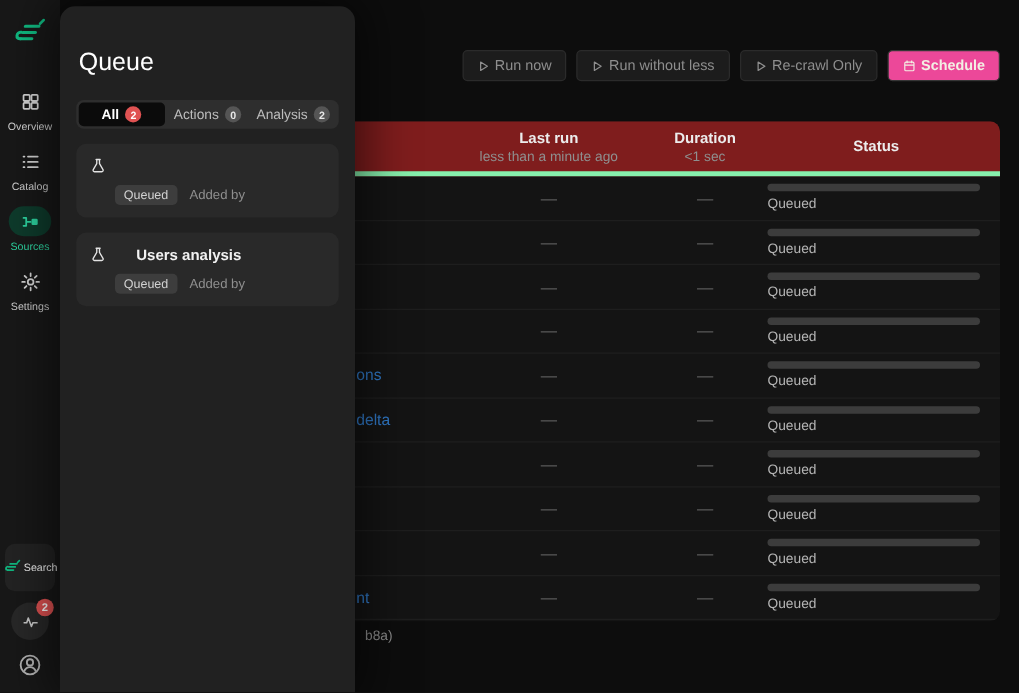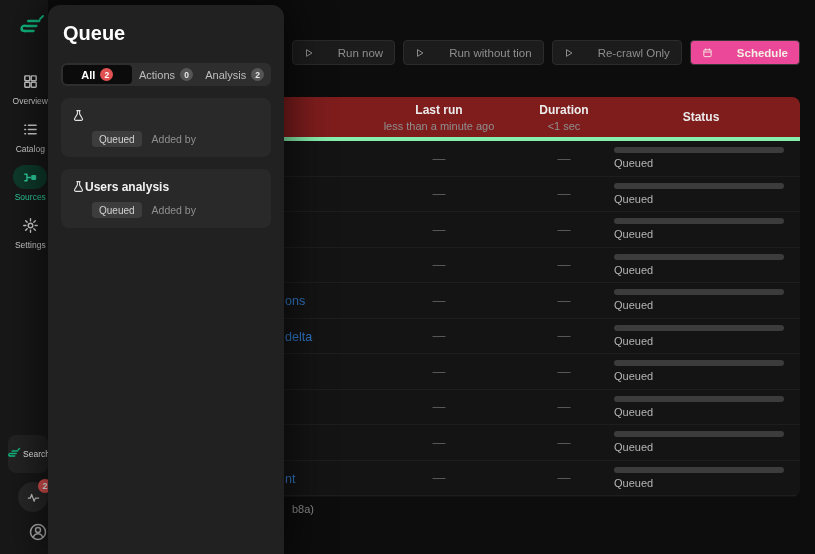--- a/index.html
+++ b/index.html
@@ -8,21 +8,21 @@
     position:relative; overflow:hidden;
     background:#0d0d0d;
     font-family:"Liberation Sans", sans-serif;
     color:#e8e8e8;
   }
   svg { display:block; }
 
   
   .sidebar {
     position:absolute; left:0; top:0; bottom:0; width:48px;
-    background:#181818; display:flex; flex-direction:column; align-items:flex-end;
+    background:#181818; display:flex; flex-direction:column; align-items:center;
     z-index:2;
   }
   .logo { margin-top:11px; }
   .nav { margin-top:26px; display:flex; flex-direction:column; align-items:center; }
   .nav-item { display:flex; flex-direction:column; align-items:center; gap:3px; margin-bottom:11px; cursor:pointer; }
   .nav-item .nav-label { font-size:8.5px; color:#cfcfcf; }
   .nav-item .icon-holder { width:34px; height:24px; display:flex; align-items:center; justify-content:center; border-radius:12px; color:#d4d4d4; }
   .nav-item.active .icon-holder { background:#0e3b2c; color:#2dd4a0; }
   .nav-item.active .nav-label { color:#2dd4a0; }
   .sidebar-spacer { flex:1; }
@@ -38,21 +38,21 @@
     position:absolute; top:-3px; right:-4px; width:14px; height:14px; border-radius:50%;
     background:#e05252; color:#fff; font-size:9px; font-weight:bold;
     display:flex; align-items:center; justify-content:center;
   }
   .account { margin-bottom:12px; color:#b4b4b4; cursor:pointer; }
 
   
   .main { position:absolute; left:48px; top:0; right:0; bottom:0; }
   .toolbar { position:absolute; top:40px; right:15px; display:flex; gap:8px; }
   .tbtn {
-    height:25px; display:flex; align-items:center; gap:24px; padding:0 11px;
+    height:25px; display:flex; align-items:center; gap:4px; padding:0 11px;
     background:#1c1c1c; border:1px solid #2b2b2b; border-radius:4px;
     font-size:11.5px; color:#8e8e8e; cursor:pointer; white-space:nowrap;
   }
   .tbtn.primary { background:#ec4899; border-color:#363636; color:#f3efe4; font-weight:bold; }
 
   .table {
     position:absolute; left:16px; right:15px; top:97px; height:400px;
     background:#141414; border-radius:8px; overflow:hidden;
   }
   .thead { height:44px; background:#7f1d1d; display:flex; align-items:center; border-bottom:4px solid #86efac; }
@@ -72,36 +72,36 @@
   .qlabel { font-size:11px; color:#b5b5b5; margin-top:4px; }
   .footer-note { position:absolute; left:244px; top:503px; font-size:11px; color:#8a8a8a; }
 
   
   .panel {
     position:absolute; left:48px; top:5px; width:236px; bottom:0;
     background:#212121; border-radius:12px 12px 0 0;
     box-shadow:0 0 40px 8px rgba(0,0,0,.55);
     padding:14px 13px; z-index:3;
   }
-  .panel-title { font-size:20px; font-weight:bold; color:#fff; margin:3px 0 13px 2px; }
+  .panel-title { font-size:20px; font-weight:normal; color:#fff; margin:20px 0 13px 2px; }
   .tabbar { background:#2e2e2e; border-radius:6px; padding:2px; display:flex; height:23px;margin-top:18px; }
   .tab {
     flex:1; display:flex; align-items:center; justify-content:center; gap:5px;
     font-size:11px; color:#bdbdbd; border-radius:4px; cursor:pointer;
   }
   .tab.active { background:#0b0b0b; color:#fff; font-weight:bold; }
   .tab-badge {
     width:13px; height:13px; border-radius:50%; font-size:8.5px; font-weight:bold;
     display:flex; align-items:center; justify-content:center;
   }
   .tab-badge.red { background:#e05252; color:#fff; }
   .tab-badge.gray { background:#555; color:#e8e8e8; }
   .qcard { margin-top:12px; background:#292929; border-radius:8px; padding:10px 11px; cursor:pointer; }
   .qcard-top { display:flex; align-items:center; min-height:15px; color:#e3e3e3; }
-  .qcard-title { font-size:12px; font-weight:bold; color:#f2f2f2; margin-left:0; }
+  .qcard-title { font-size:12px; font-weight:bold; color:#f2f2f2; margin-left:24px; }
   .qcard-meta { display:flex; align-items:center; margin-top:8px; padding-left:20px; }
   .chip { background:#3d3d3d; color:#d2d2d2; font-size:10px; padding:2.5px 7px; border-radius:4px; }
   .added-by { font-size:10.5px; color:#8f8f8f; margin-left:10px; }
 </style>
 </head>
 <body>
 
 <div class="sidebar">
   <div class="logo">
     <svg width="32" height="32" viewBox="0 0 32 32" fill="none" stroke="#10b981" stroke-width="2.4" stroke-linecap="round">
@@ -196,21 +196,21 @@
     <button class="tbtn">
       <svg width="10" height="10" viewBox="0 0 24 24" fill="none" stroke="currentColor" stroke-width="2.4" stroke-linejoin="round">
           <path d="M6 4l13 8-13 8z"></path>
         </svg>
       <span>Run now</span>
     </button>
     <button class="tbtn">
       <svg width="10" height="10" viewBox="0 0 24 24" fill="none" stroke="currentColor" stroke-width="2.4" stroke-linejoin="round">
           <path d="M6 4l13 8-13 8z"></path>
         </svg>
-      <span>Run without tion</span>
+      <span>Run without less</span>
     </button>
     <button class="tbtn">
       <svg width="10" height="10" viewBox="0 0 24 24" fill="none" stroke="currentColor" stroke-width="2.4" stroke-linejoin="round">
           <path d="M6 4l13 8-13 8z"></path>
         </svg>
       <span>Re-crawl Only</span>
     </button>
     <button class="tbtn primary">
       <svg width="11" height="11" viewBox="0 0 24 24" fill="none" stroke="currentColor" stroke-width="2">
         <rect x="4" y="6" width="16" height="15" rx="2"></rect>

